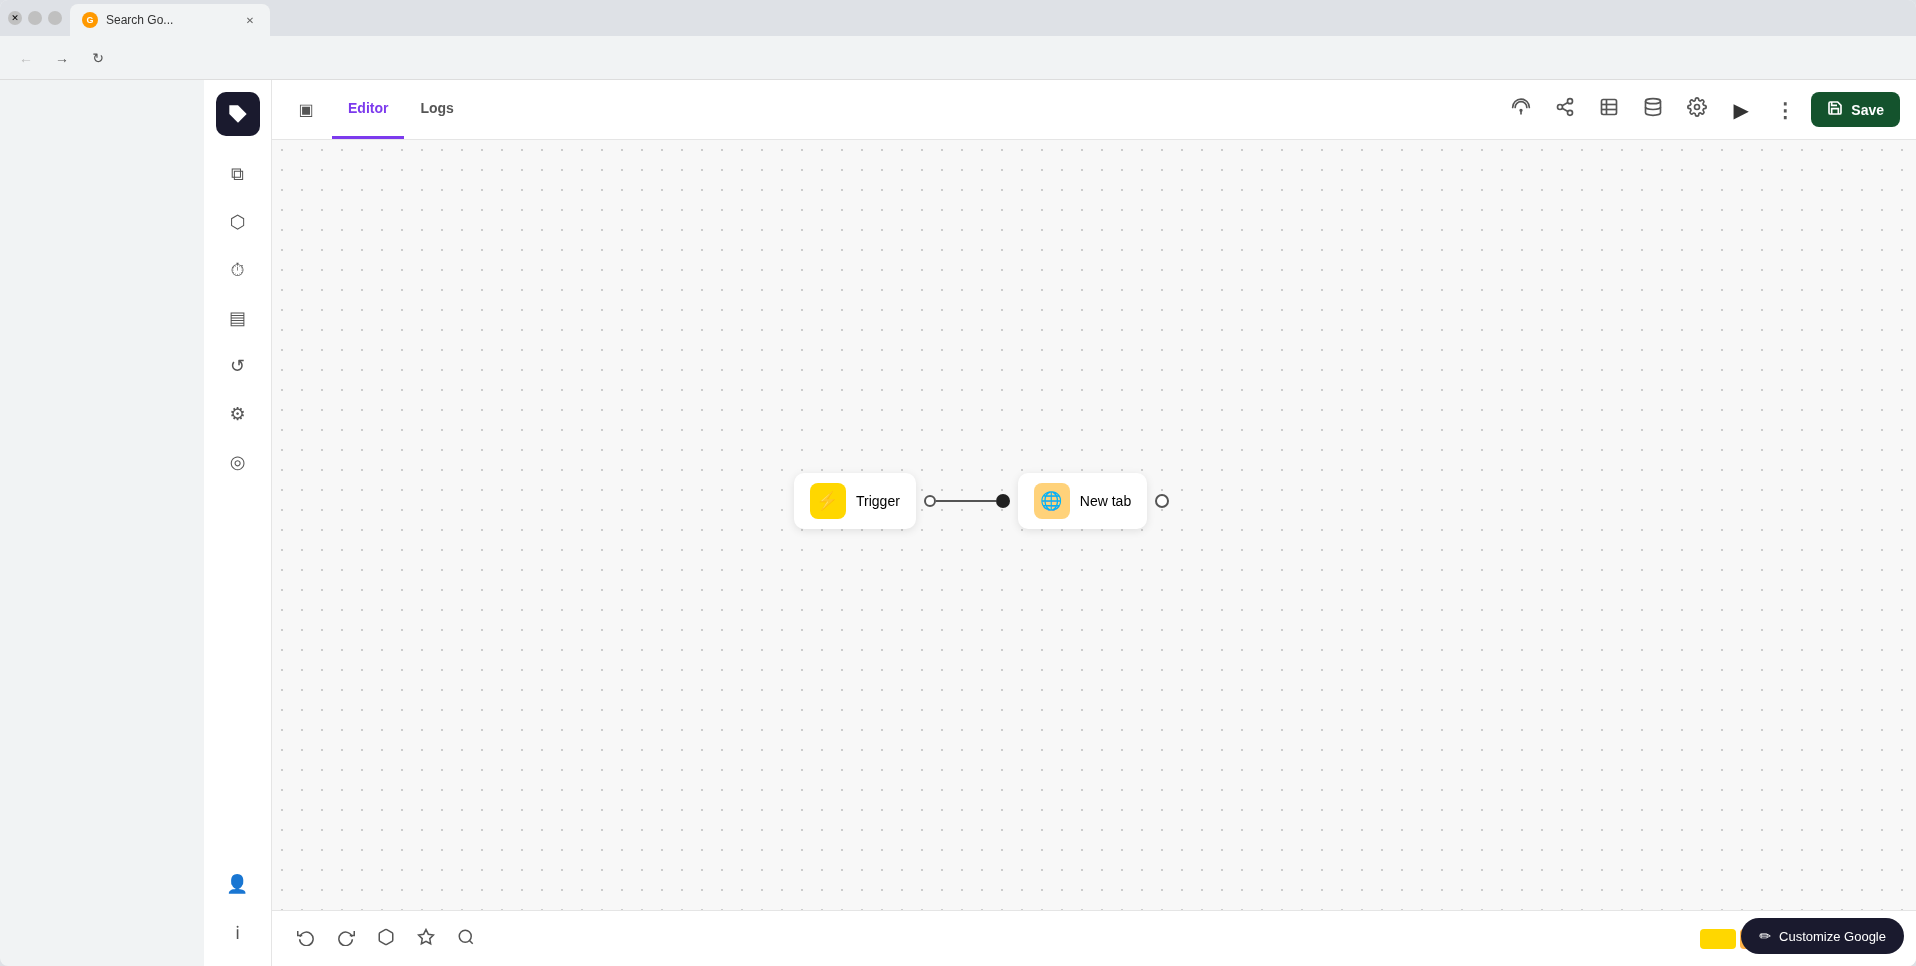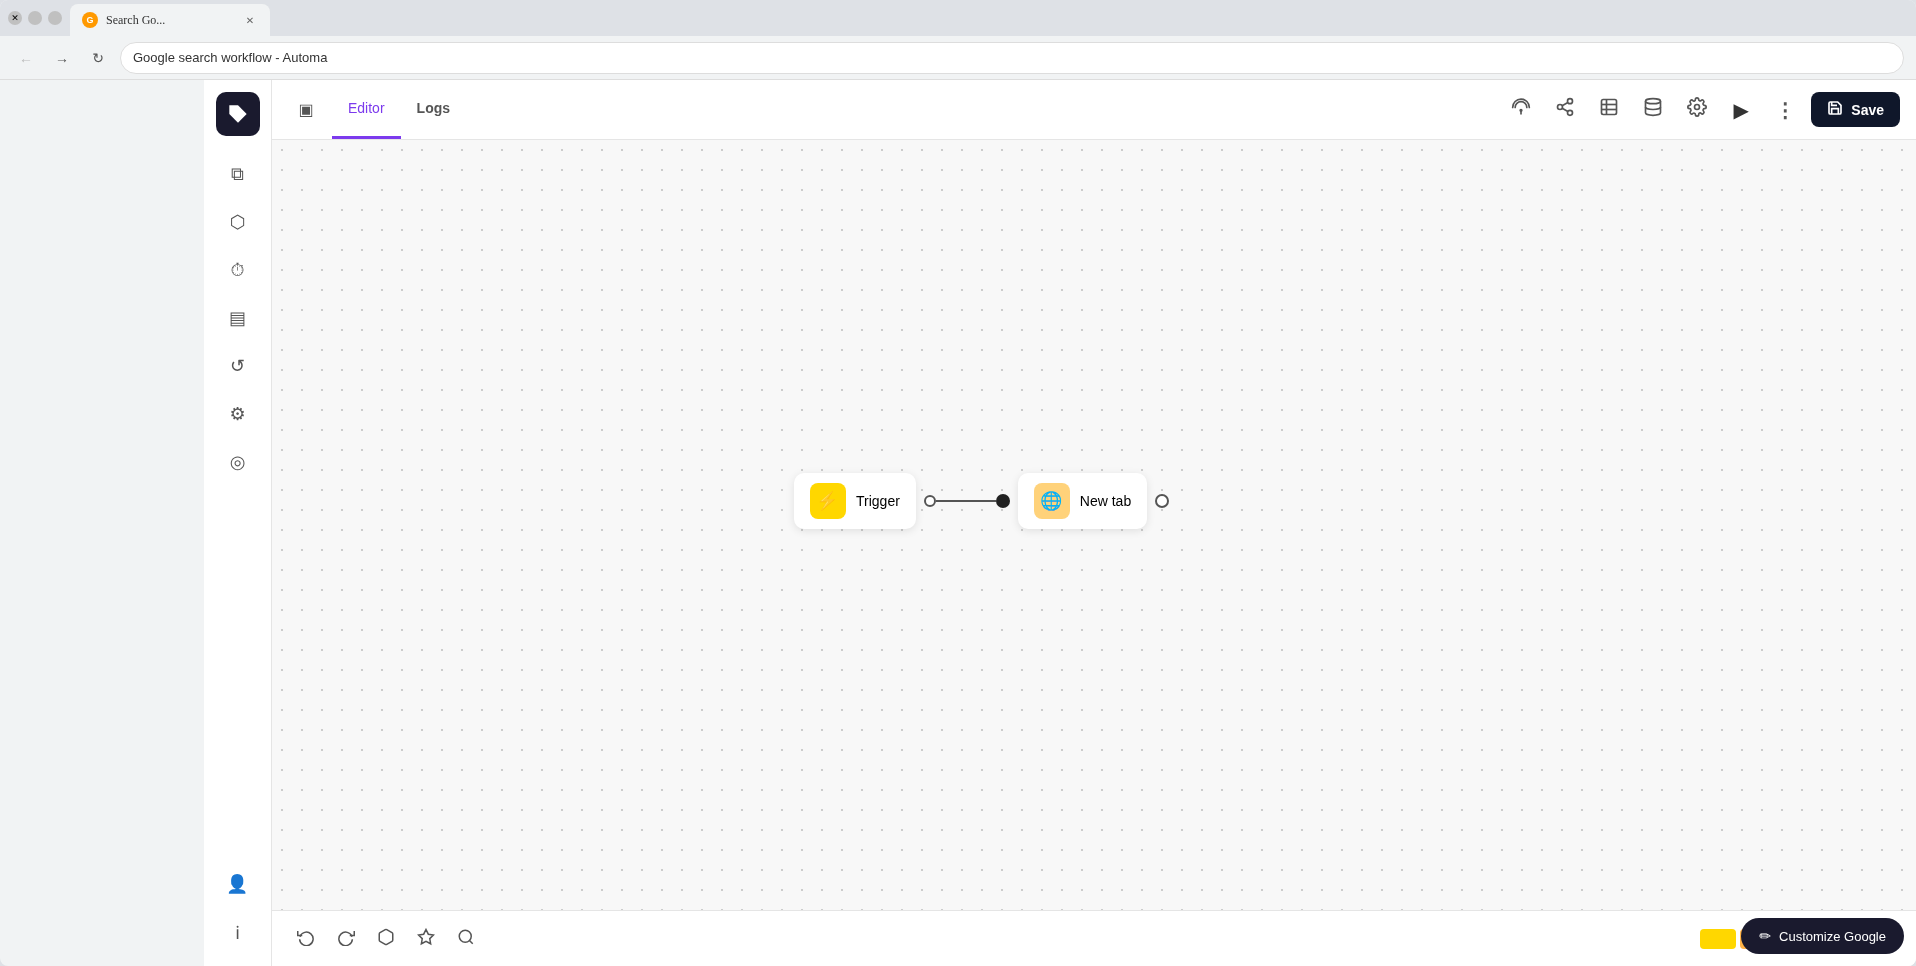--- a/index.html
+++ b/index.html
@@ -78,21 +78,20 @@
       display: flex; align-items: center; justify-content: center;
       font-size: 9px; color: white; font-weight: bold;
     }
 
     .tab-title {
       flex: 1;
       overflow: hidden;
       text-overflow: ellipsis;
       white-space: nowrap;
       font-size: 12px;
-      font-family: Liberation Serif, serif;
     }
 
     .tab-close {
       width: 16px; height: 16px;
       border-radius: 50%;
       display: flex; align-items: center; justify-content: center;
       font-size: 10px;
       cursor: pointer;
       color: #666;
     }
@@ -220,21 +219,21 @@
       font-size: 14px;
       cursor: pointer;
       color: #555;
       border-bottom: 3px solid transparent;
       font-weight: 700;
     }
 
     .header-tab.active {
       color: #7c3aed;
       border-bottom: 3px solid #7c3aed;
-      font-weight: 400;
+      font-weight: 700;
       margin-top: 44px;
     }
 
     .header-spacer { flex: 1; }
 
     .header-actions {
       display: flex;
       align-items: center;
       gap: 8px;
     }
@@ -258,21 +257,21 @@
       cursor: pointer;
       display: flex; align-items: center; justify-content: center;
       color: #333;
       font-size: 20px;
     }
 
     .save-btn {
       display: flex;
       align-items: center;
       gap: 8px;
-      background: #0f172a;
+      background: #14532d;
       color: white;
       border: none;
       border-radius: 8px;
       padding: 8px 16px;
       font-size: 14px;
       font-weight: 600;
       cursor: pointer;
     }
 
     
@@ -472,23 +471,20 @@
         <span class="tab-title">Search Go...</span>
         <span class="tab-close">✕</span>
       </div>
     </div>
   </div>
 
   <div class="browser-toolbar">
     <button class="nav-btn disabled">←</button>
     <button class="nav-btn">→</button>
     <button class="nav-btn">↻</button>
-    <div class="address-bar">
-      <span class="address-bar-text">Google search workflow - Automa</span>
-    </div>
   </div>
 
   <div class="sidebar">
 
     <div class="sidebar-logo">
       <svg viewBox="0 0 24 24">
         <path d="M4 4 L12 4 L20 12 L12 20 L4 12 Z" fill="white"></path>
       </svg>
     </div>
 

